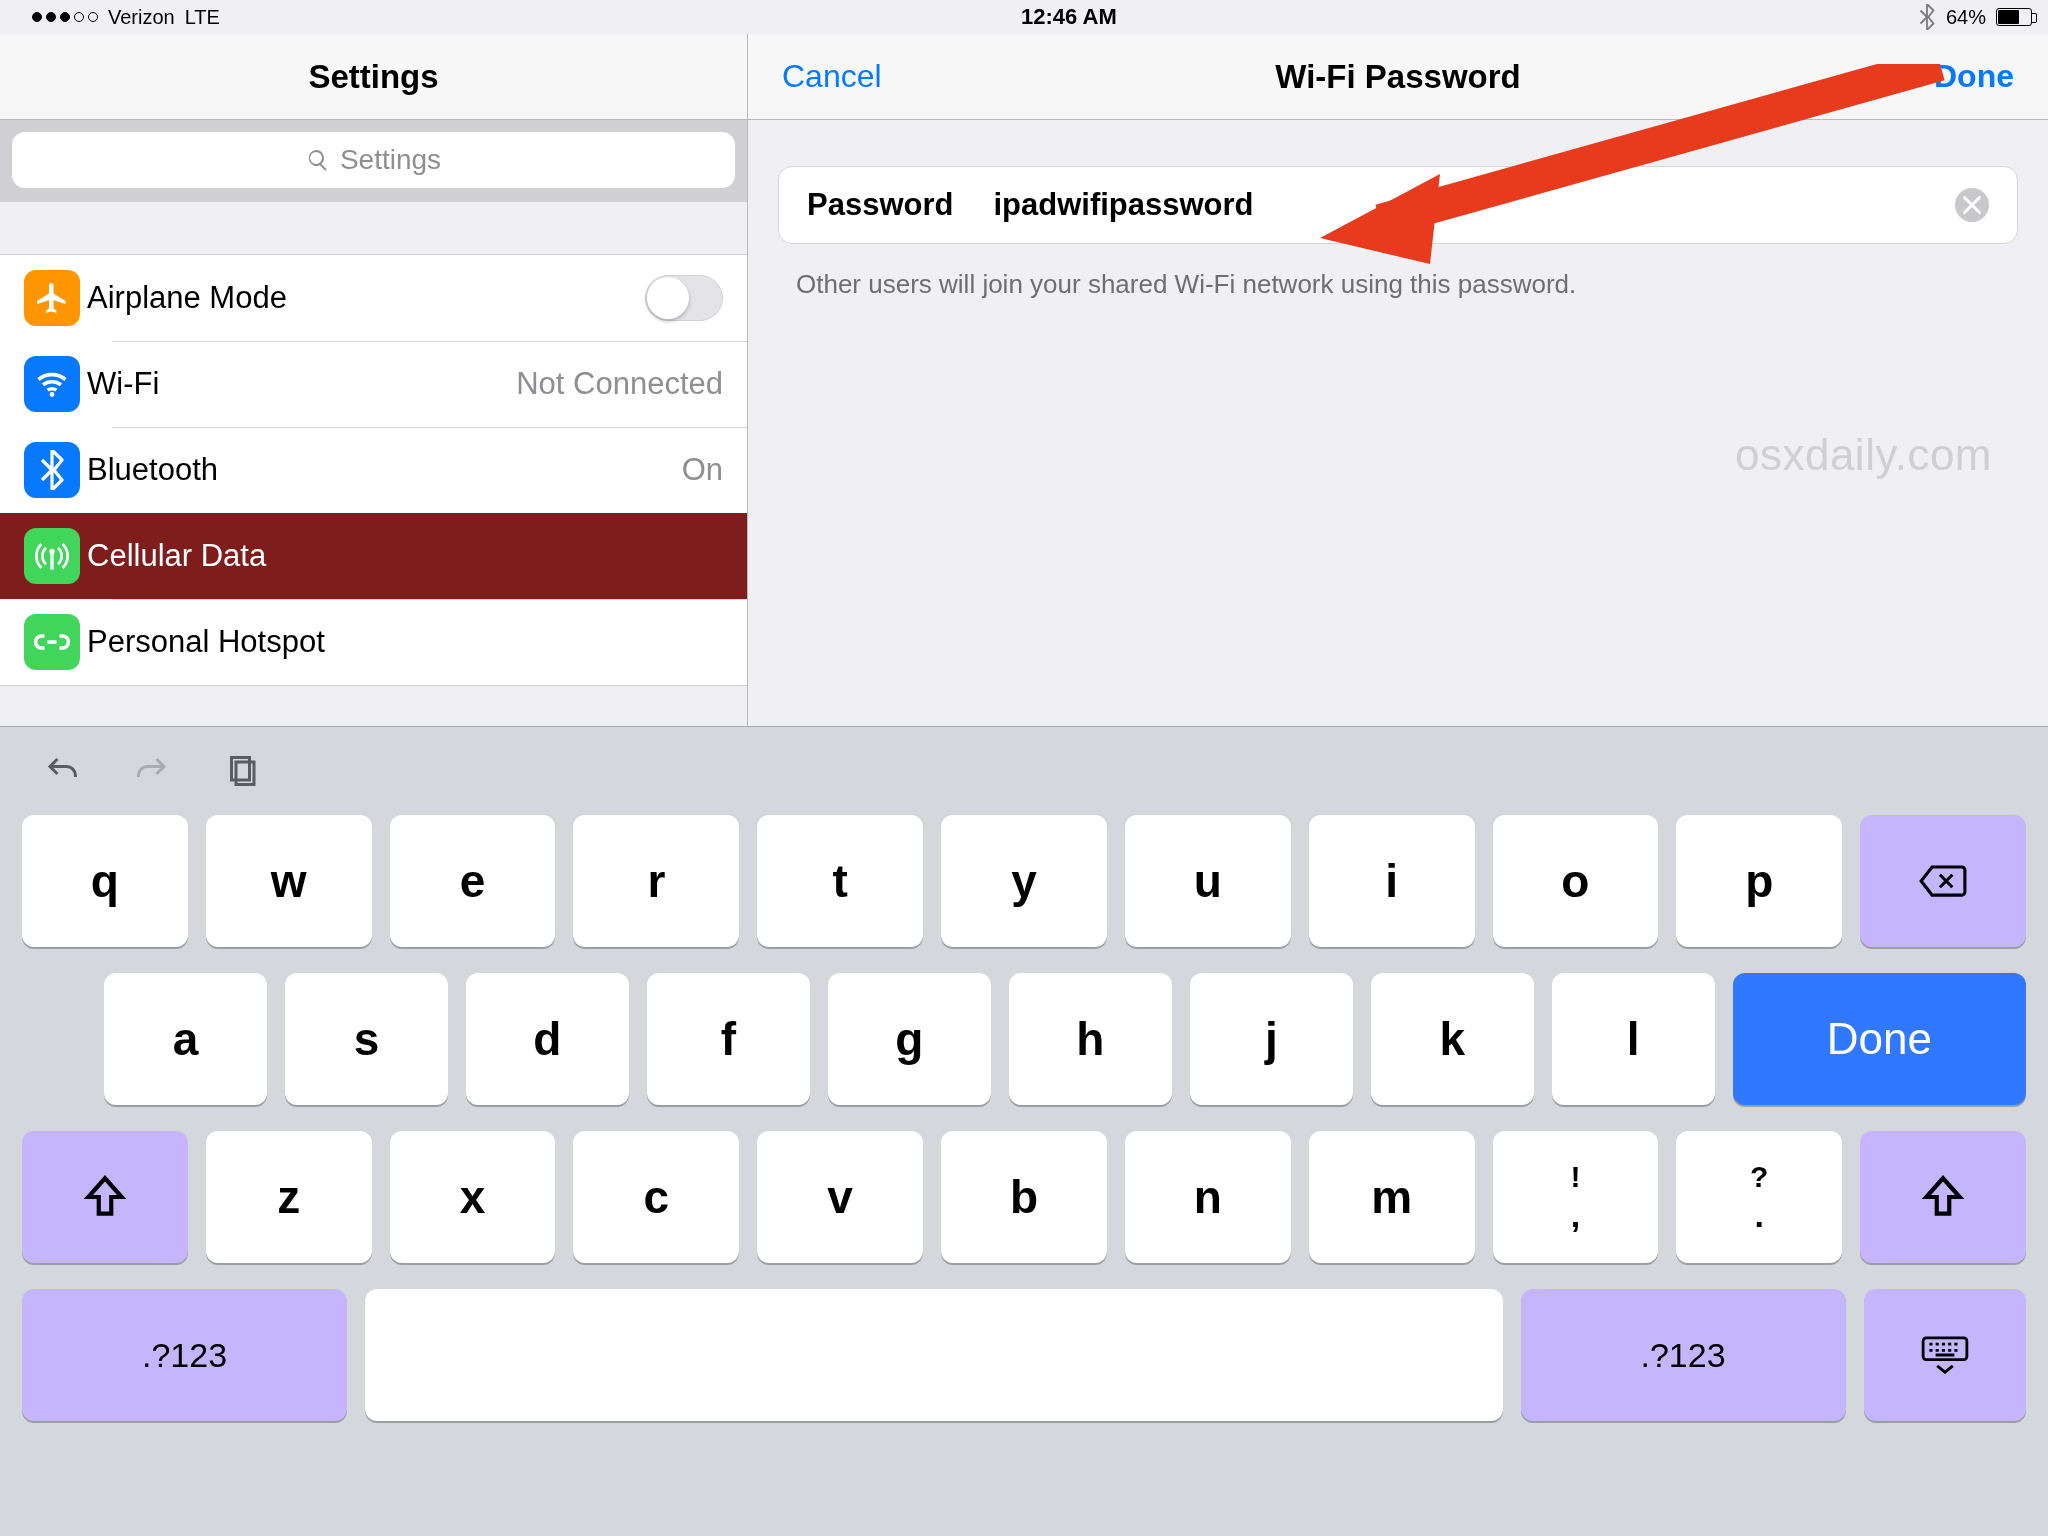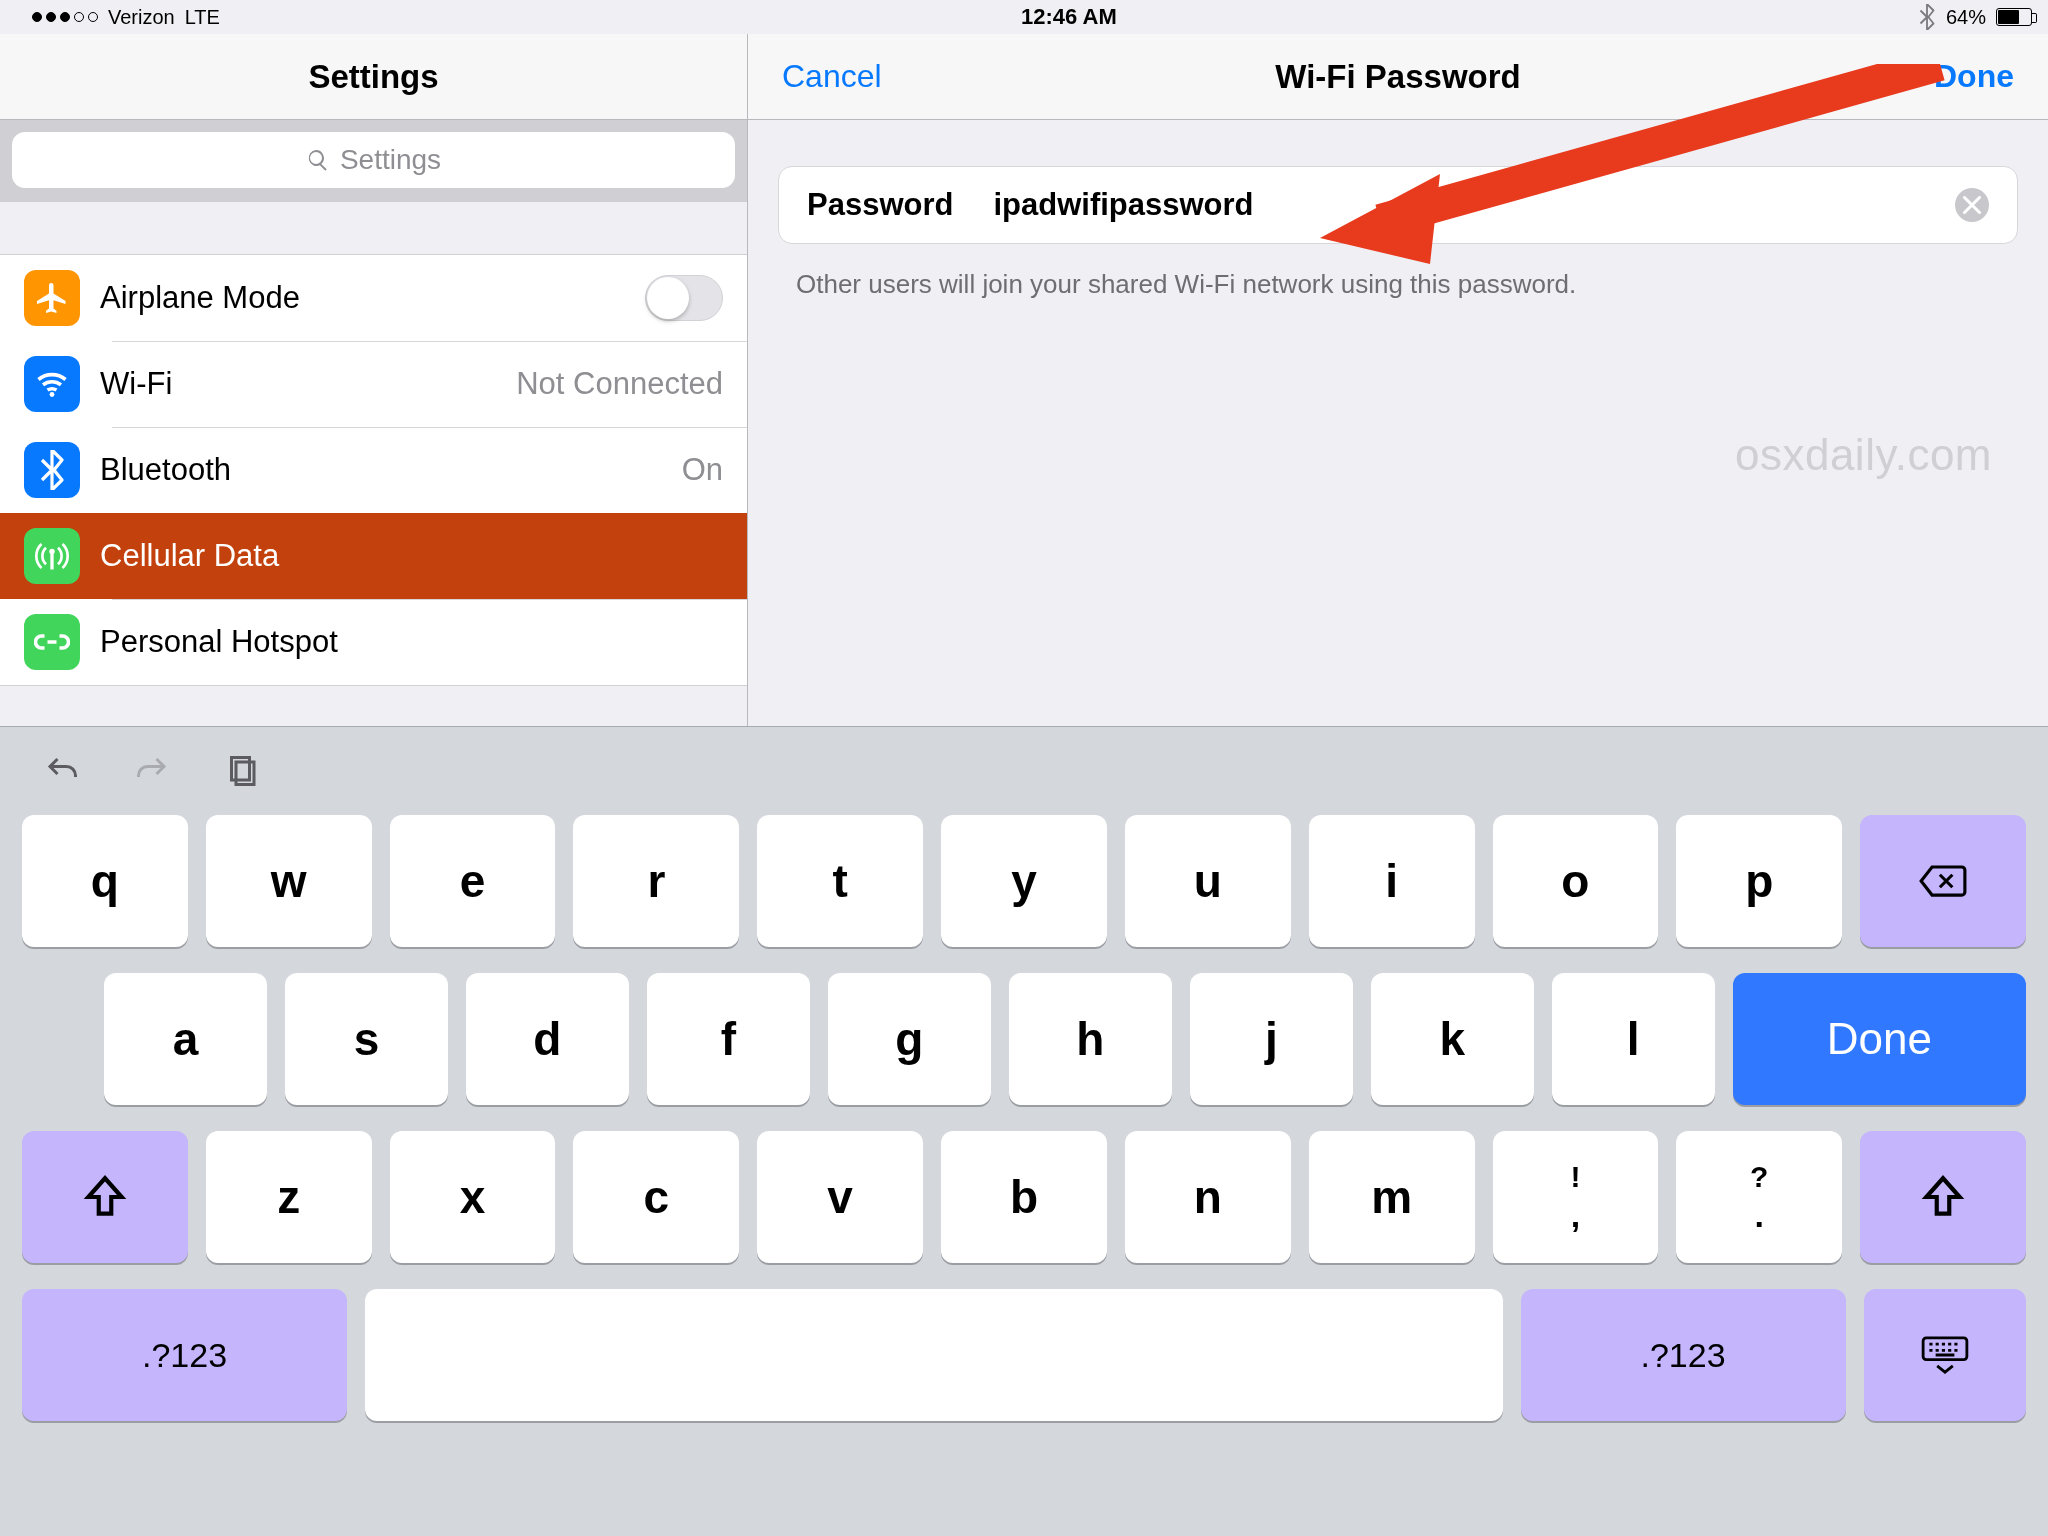--- a/index.html
+++ b/index.html
@@ -27,27 +27,27 @@
   .hr-btn{position:absolute;font-size:32px;color:#0779ff;cursor:pointer;}
   .hr-cancel{left:34px;}
   .hr-done{right:34px;font-weight:600;}
 
   
   .sidebar{position:absolute;top:120px;left:0;width:747px;bottom:810px;background:#efeff4;overflow:hidden;}
   .search-wrap{padding:12px 12px 14px;background:#cfcfd4;}
   .search{background:#fff;border-radius:13px;height:56px;display:flex;align-items:center;justify-content:center;gap:10px;color:#8e8e93;font-size:28px;}
   .search svg{width:24px;height:24px;fill:#8e8e93;}
   .group{background:#fff;border-top:1px solid #cfcfd4;border-bottom:1px solid #cfcfd4;margin-top:52px;}
-  .row{display:flex;align-items:center;height:86px;padding:0 24px;gap:20px;position:relative;}
+  .row{display:flex;align-items:center;height:86px;padding:0 24px;gap:7px;position:relative;}
   .row+.row:before{content:"";position:absolute;left:112px;right:0;top:0;height:1px;background:#d7d7db;}
   .row .icon{width:56px;height:56px;border-radius:12px;display:flex;align-items:center;justify-content:center;color:#fff;}
   .row .label{font-size:31px;flex:0 0 auto;}
   .row .spacer{flex:1;}
   .row .value{font-size:31px;color:#8e8e93;}
-  .row.selected{background:#c2410c;color:#fff;text-align:right;}
+  .row.selected{background:#7f1d1d;color:#fff;text-align:right;}
   .row.selected:before{background:transparent;}
   .row.selected .label{color:#fff;}
   .toggle{width:78px;height:46px;border-radius:23px;background:#e4e4e8;position:relative;border:1px solid #d2d2d6;}
   .toggle:after{content:"";position:absolute;width:42px;height:42px;border-radius:50%;background:#fff;top:1px;left:1px;box-shadow:0 2px 4px rgba(0,0,0,.25);}
   .i-plane{background:#ff9500;}
   .i-wifi{background:#0779ff;}
   .i-bt{background:#0779ff;}
   .i-cell{background:#41d65b;}
   .i-hot{background:#41d65b;}
 

